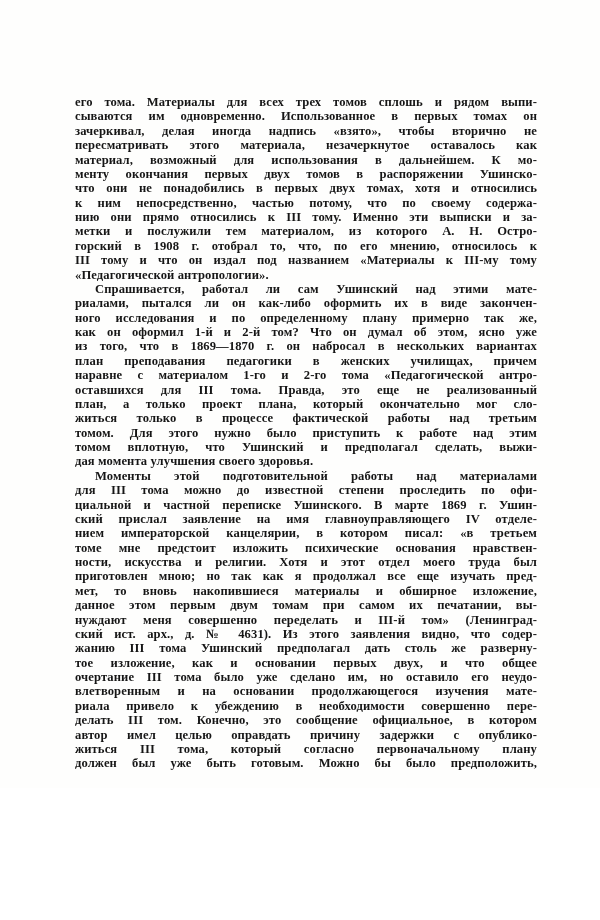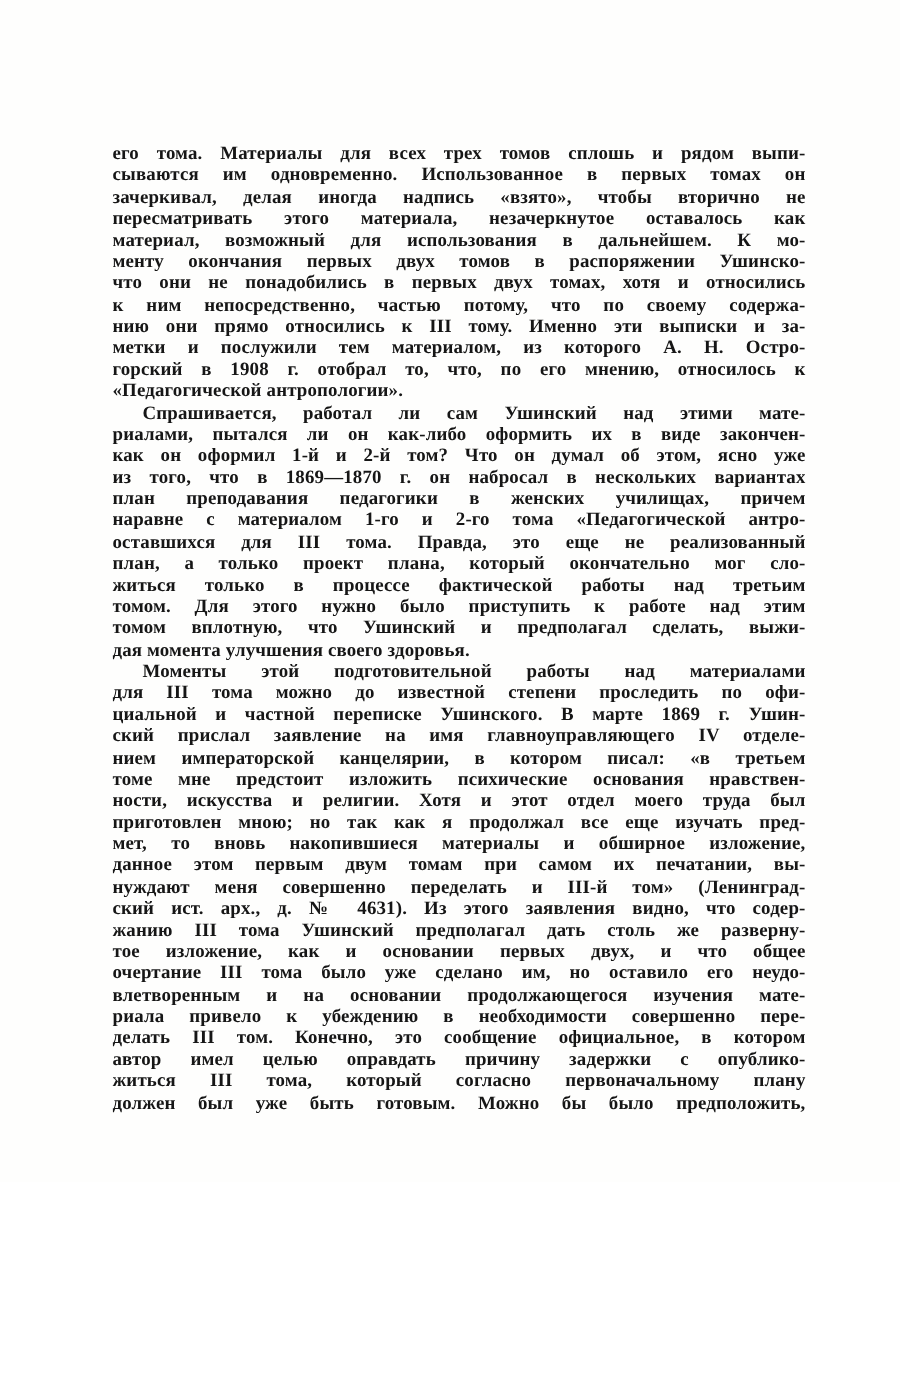--- a/index.html
+++ b/index.html
@@ -64,25 +64,27 @@
         <div class="text-line">сываются им одновременно. Использованное в первых томах он</div>
         <div class="text-line">зачеркивал, делая иногда надпись «взято», чтобы вторично не</div>
         <div class="text-line">пересматривать этого материала, незачеркнутое оставалось как</div>
         <div class="text-line">материал, возможный для использования в дальнейшем. К мо-</div>
         <div class="text-line">менту окончания первых двух томов в распоряжении Ушинско-</div>
         <div class="text-line">что они не понадобились в первых двух томах, хотя и относились</div>
         <div class="text-line">к ним непосредственно, частью потому, что по своему содержа-</div>
         <div class="text-line">нию они прямо относились к III тому. Именно эти выписки и за-</div>
         <div class="text-line">метки и послужили тем материалом, из которого А. Н. Остро-</div>
         <div class="text-line">горский в 1908 г. отобрал то, что, по его мнению, относилось к</div>
+        <div class="text-line">III тому и что он издал под названием «Материалы к III-му тому</div>
         <div class="text-line last-line">«Педагогической  антропологии».</div>
       </div>
       <div class="paragraph">
         <div class="text-line indent">Спрашивается, работал ли сам Ушинский над этими мате-</div>
         <div class="text-line">риалами, пытался ли он как-либо оформить их в виде закончен-</div>
+        <div class="text-line">ного исследования и по определенному плану примерно так же,</div>
         <div class="text-line">как он оформил 1-й и 2-й том? Что он думал об этом, ясно уже</div>
         <div class="text-line">из того, что в 1869—1870 г. он набросал в нескольких вариантах</div>
         <div class="text-line">план преподавания педагогики в женских училищах, причем</div>
         <div class="text-line">наравне с материалом 1-го и 2-го тома «Педагогической антро-</div>
         <div class="text-line">оставшихся для III тома. Правда, это еще не реализованный</div>
         <div class="text-line">план, а только проект плана, который окончательно мог сло-</div>
         <div class="text-line">житься только в процессе фактической работы над третьим</div>
         <div class="text-line">томом. Для этого нужно было приступить к работе над этим</div>
         <div class="text-line">томом вплотную, что Ушинский и предполагал сделать, выжи-</div>
         <div class="text-line last-line">дая момента улучшения своего здоровья.</div>

